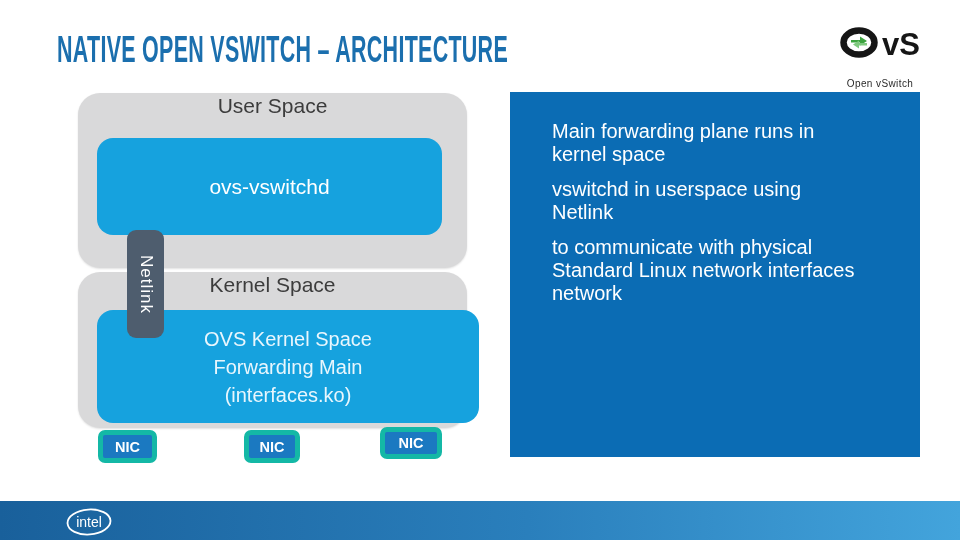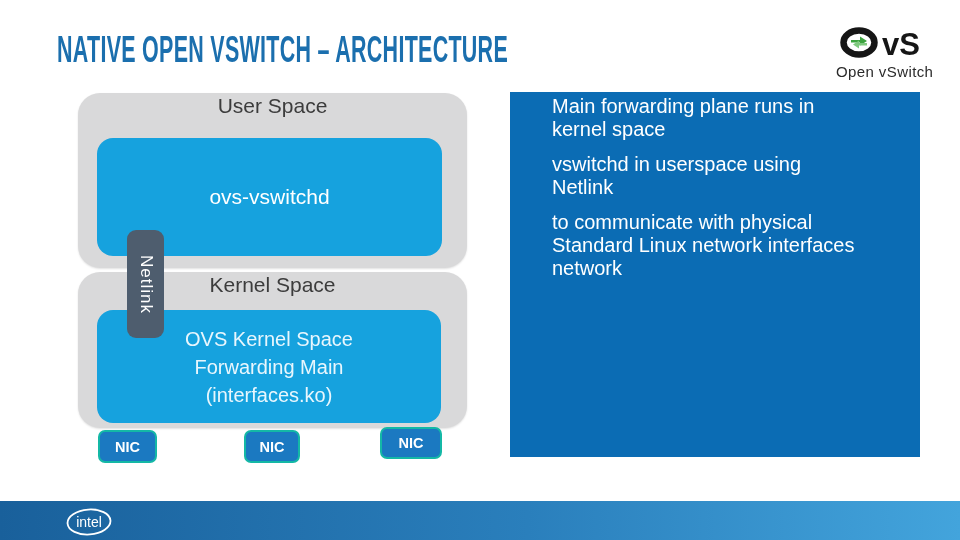--- a/index.html
+++ b/index.html
@@ -14,63 +14,63 @@
     position:absolute; left:57px; top:29px;
     font-size:37px; font-weight:700; color:#1b6fae;
     white-space:nowrap; letter-spacing:0.5px;
     transform:scaleX(.58); transform-origin:left top;
   }
 
   
   #ovs-logo { position:absolute; left:836px; top:27px; width:88px; text-align:center; }
   .ovs-row { display:flex; align-items:center; justify-content:center; gap:2px; }
   .ovs-vs { font-size:31px; font-weight:800; color:#161616; line-height:1; }
-  .ovs-caption { font-size:15px; color:#2b2b2b; margin-top:1px; letter-spacing:.4px; white-space:nowrap; }
+  .ovs-caption { font-size:10px; color:#2b2b2b; margin-top:16px; letter-spacing:.4px; white-space:nowrap; }
 
   
   .graybox {
     position:absolute; background:#d9d9da; border-radius:22px;
     box-shadow:0 1px 2px rgba(0,0,0,.12);
   }
   #user-box   { left:78px; top:93px;  width:389px; height:175px; }
   #kernel-box { left:78px; top:272px; width:389px; height:156px; }
   .gray-label { text-align:center; font-size:21px; color:#3c3c3c; padding-top:1px; }
 
   
   .cyanbox {
     position:absolute; background:#16a2de; border-radius:16px; color:#ffffff;
     display:flex; align-items:center; justify-content:center; z-index:2;
   }
-  #vswitchd  { left:97px; top:138px; width:345px; height:118px; font-size:21px; }
-  #ovskernel { left:97px; top:310px; width:344px; height:113px;
+  #vswitchd  { left:97px; top:138px; width:345px; height:97px; font-size:21px; }
+  #ovskernel { left:97px; top:310px; width:382px; height:113px;
                flex-direction:column; font-size:20px; line-height:28px; color:#e8f6fd; }
 
   
   #netlink {
     position:absolute; left:127px; top:230px; width:37px; height:108px;
     background:#4e5d6e; border-radius:9px; z-index:5;
     display:flex; align-items:center; justify-content:center;
   }
   #netlink span { writing-mode:vertical-rl; color:#fff; font-size:17px; letter-spacing:1px; }
 
   
   .nic {
-    position:absolute; background:#1b79c1; border:2px solid #14b8a6; border-radius:7px;
+    position:absolute; background:#1b79c1; border:5px solid #14b8a6; border-radius:7px;
     color:#fff; font-size:14.5px; font-weight:bold; z-index:4;
     display:flex; align-items:center; justify-content:center; box-sizing:border-box;
   }
   #nic-0 { left:98px;  top:430px; width:59px; height:33px; }
   #nic-1 { left:244px; top:430px; width:56px; height:33px; }
   #nic-2 { left:380px; top:427px; width:62px; height:32px; }
 
   
   #panel {
     position:absolute; left:510px; top:92px; width:410px; height:365px;
     background:#0b6cb4; color:#ffffff; box-sizing:border-box;
-    padding:3px 18px 0 42px; font-size:20px; line-height:23px;
+    padding:28px 18px 0 42px; font-size:20px; line-height:23px;
   }
   #panel .para { margin:0 0 12px 0; }
 
   
   #footer {
     position:absolute; left:0; top:501px; width:960px; height:39px;
     background:linear-gradient(90deg, #19609b 0%, #2a7fbc 55%, #43a4dc 100%);
   }
   #intel-logo { position:absolute; left:66px; top:508px;text-decoration:underline; }
 </style>

